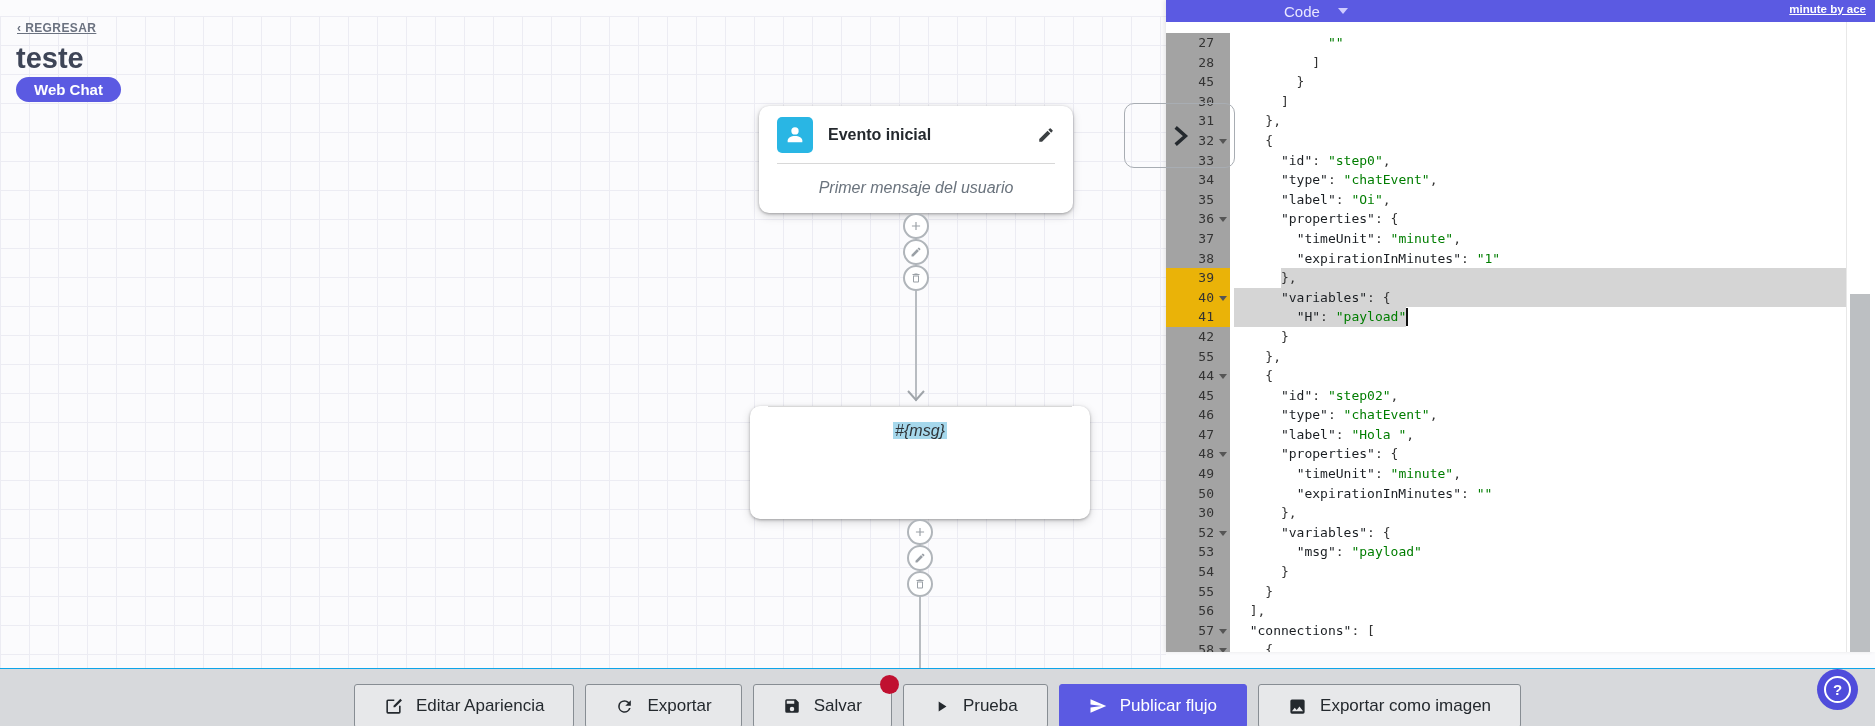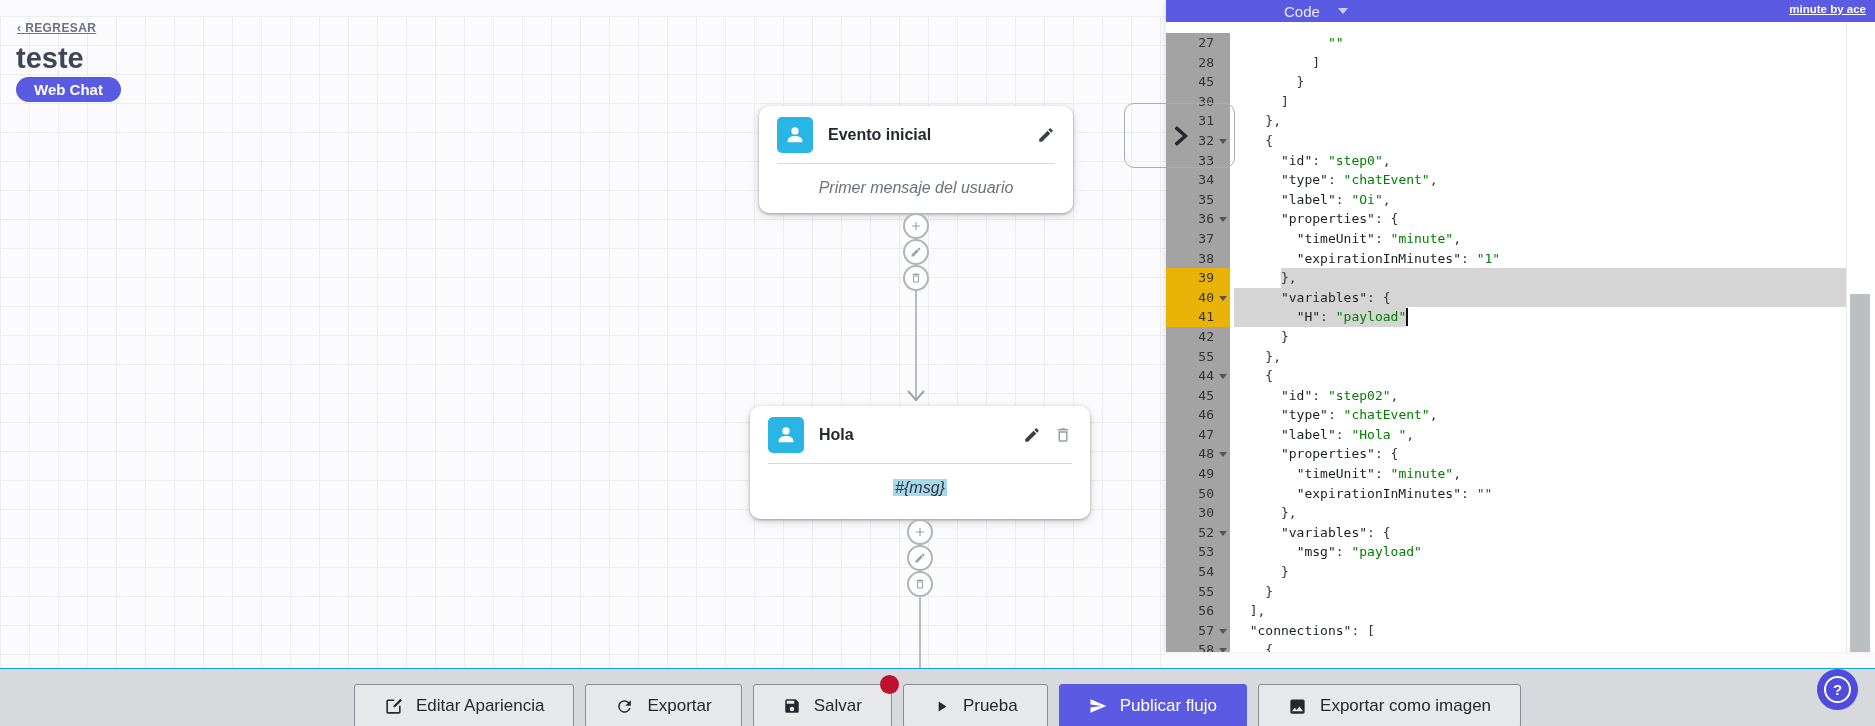--- a/index.html
+++ b/index.html
@@ -166,41 +166,20 @@
         <path d="M3 17.25V21h3.75L17.81 9.94l-3.75-3.75L3 17.25zM20.71 7.04a1 1 0 0 0 0-1.41l-2.34-2.34a1 1 0 0 0-1.41 0l-1.83 1.83 3.75 3.75 1.83-1.83z"></path>
       </svg>
   </div>
   <div class="cbtn" style="left:903px;top:249px;">
     <svg width="12" height="12" viewBox="0 0 24 24" fill="currentColor">
         <path d="M6 19a2 2 0 0 0 2 2h8a2 2 0 0 0 2-2V7H6v12zM8 9h8v10H8V9zm7.5-5-1-1h-5l-1 1H5v2h14V4h-3.5z"></path>
       </svg>
   </div>
 
   <div class="node" style="left:750px;top:390px;width:340px;height:113px;">
-    <div class="node-header">
-      <span class="node-avatar">
-        <svg width="22" height="22" viewBox="0 0 24 24" fill="#fff">
-            <circle cx="12" cy="7.5" r="4"></circle>
-            <path d="M12 13c-4.4 0-8 2.2-8 5v2h16v-2c0-2.8-3.6-5-8-5z"></path>
-          </svg>
-      </span>
-      <span class="node-title">Hola</span>
-      <span class="node-actions">
-        <span class="act dark">
-          <svg width="18" height="18" viewBox="0 0 24 24" fill="currentColor">
-              <path d="M3 17.25V21h3.75L17.81 9.94l-3.75-3.75L3 17.25zM20.71 7.04a1 1 0 0 0 0-1.41l-2.34-2.34a1 1 0 0 0-1.41 0l-1.83 1.83 3.75 3.75 1.83-1.83z"></path>
-            </svg>
-        </span>
-        <span class="act gray">
-          <svg width="18" height="18" viewBox="0 0 24 24" fill="currentColor">
-              <path d="M6 19a2 2 0 0 0 2 2h8a2 2 0 0 0 2-2V7H6v12zM8 9h8v10H8V9zm7.5-5-1-1h-5l-1 1H5v2h14V4h-3.5z"></path>
-            </svg>
-        </span>
-      </span>
-    </div>
     <div class="node-divider"></div>
     <div class="node-body"><span class="hl-var">#{msg}</span></div>
   </div>
 
   <div class="cbtn" style="left:907px;top:503px;">
     <svg width="14" height="14" viewBox="0 0 24 24" fill="currentColor">
         <path d="M11 5h2v6h6v2h-6v6h-2v-6H5v-2h6V5z"></path>
       </svg>
   </div>
   <div class="cbtn" style="left:907px;top:529px;">

